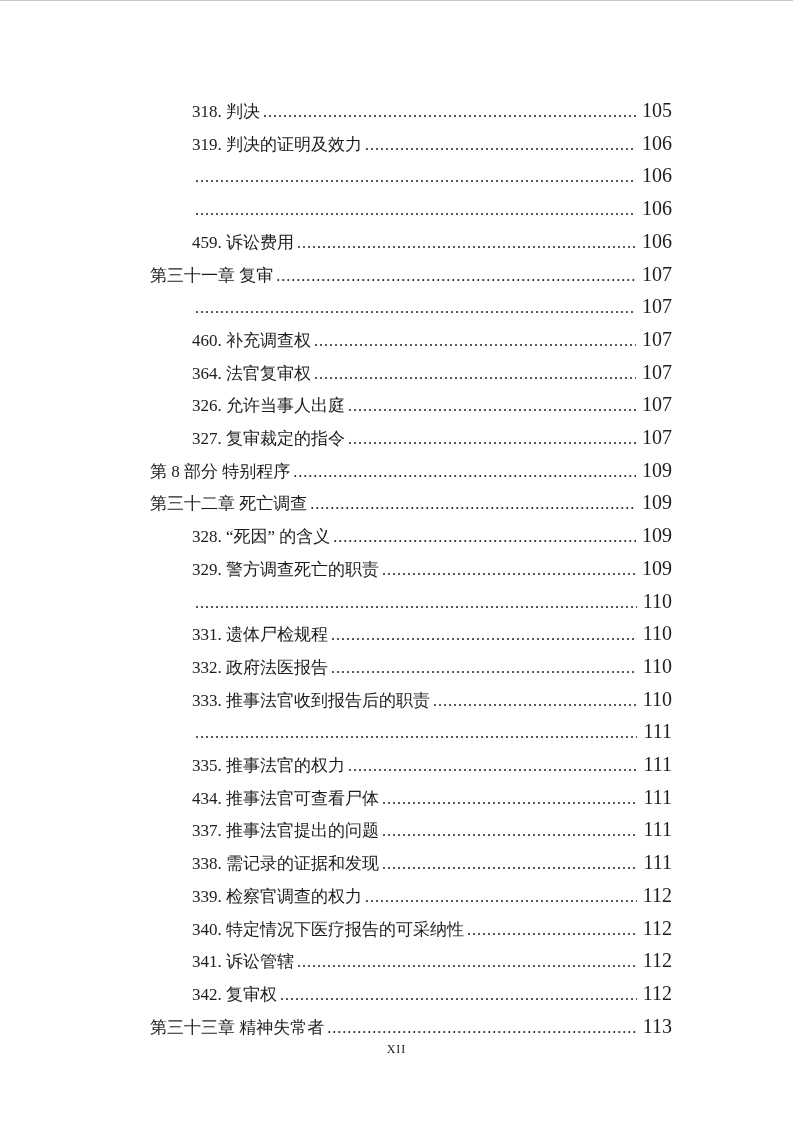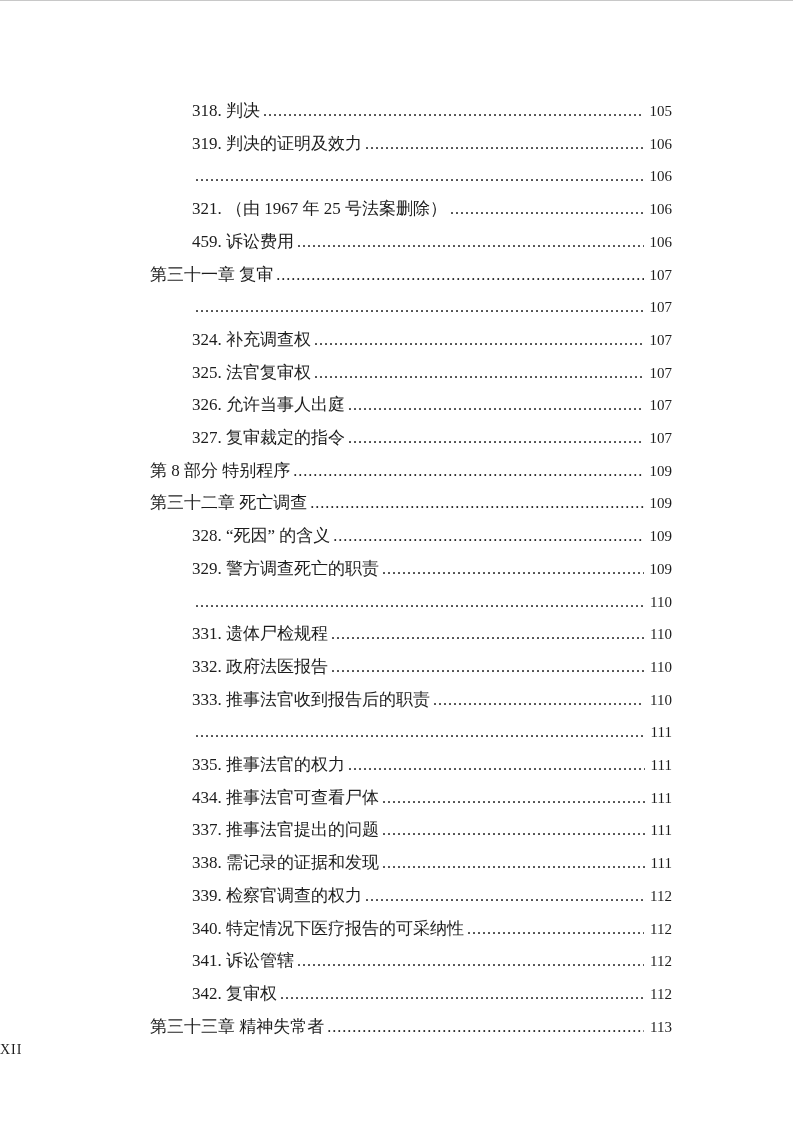--- a/index.html
+++ b/index.html
@@ -47,29 +47,29 @@
     flex: 1 1 auto;
     overflow: hidden;
     white-space: nowrap;
     letter-spacing: 1px;
     margin-left: 3px;
     font-size: 16px;
   }
   .toc-page {
     flex: 0 0 auto;
     padding-left: 6px;
-    font-size: 15px;
+    font-size: 20px;
   }
   .footer {
     position: absolute;
     top: 1042px;
     left: 0;
     width: 100%;
-    text-align: left;
-    font-size: 14px;
+    text-align: center;
+    font-size: 12px;
     letter-spacing: 1px;
     color: #1c1c1c;
   }
 </style>
 </head>
 <body>
 
 <div class="page">
   <div class="page-top-edge"></div>
 
@@ -82,45 +82,44 @@
     <div class="toc-row item">
         <span class="toc-label">319. 判决的证明及效力</span>
         <span class="toc-dots">............................................................................................................................................................................................................................</span>
         <span class="toc-page">106</span>
       </div>
     <div class="toc-row item">
         <span class="toc-dots">............................................................................................................................................................................................................................</span>
         <span class="toc-page">106</span>
       </div>
     <div class="toc-row item">
-        <span class="toc-label">321. （由 1967 年 25 号法案删除）</span>
         <span class="toc-dots">............................................................................................................................................................................................................................</span>
         <span class="toc-page">106</span>
       </div>
     <div class="toc-row item">
         <span class="toc-label">459. 诉讼费用</span>
         <span class="toc-dots">............................................................................................................................................................................................................................</span>
         <span class="toc-page">106</span>
       </div>
     <div class="toc-row chapter">
         <span class="toc-label">第三十一章 复审</span>
         <span class="toc-dots">............................................................................................................................................................................................................................</span>
         <span class="toc-page">107</span>
       </div>
     <div class="toc-row item">
         <span class="toc-dots">............................................................................................................................................................................................................................</span>
         <span class="toc-page">107</span>
       </div>
     <div class="toc-row item">
-        <span class="toc-label">324. 补充调查权</span>
-        <span class="toc-dots">............................................................................................................................................................................................................................</span>
-        <span class="toc-page">107</span>
-      </div>
-    <div class="toc-row item">
-        <span class="toc-label">325. 法官复审权</span>
+        <span class="toc-label">460. 补充调查权</span>
+        <span class="toc-dots">............................................................................................................................................................................................................................</span>
+        <span class="toc-page">107</span>
+      </div>
+    <div class="toc-row item">
+        <span class="toc-label">364. 法官复审权</span>
         <span class="toc-dots">............................................................................................................................................................................................................................</span>
         <span class="toc-page">107</span>
       </div>
     <div class="toc-row item">
         <span class="toc-label">326. 允许当事人出庭</span>
         <span class="toc-dots">............................................................................................................................................................................................................................</span>
         <span class="toc-page">107</span>
       </div>
     <div class="toc-row item">
         <span class="toc-label">327. 复审裁定的指令</span>

